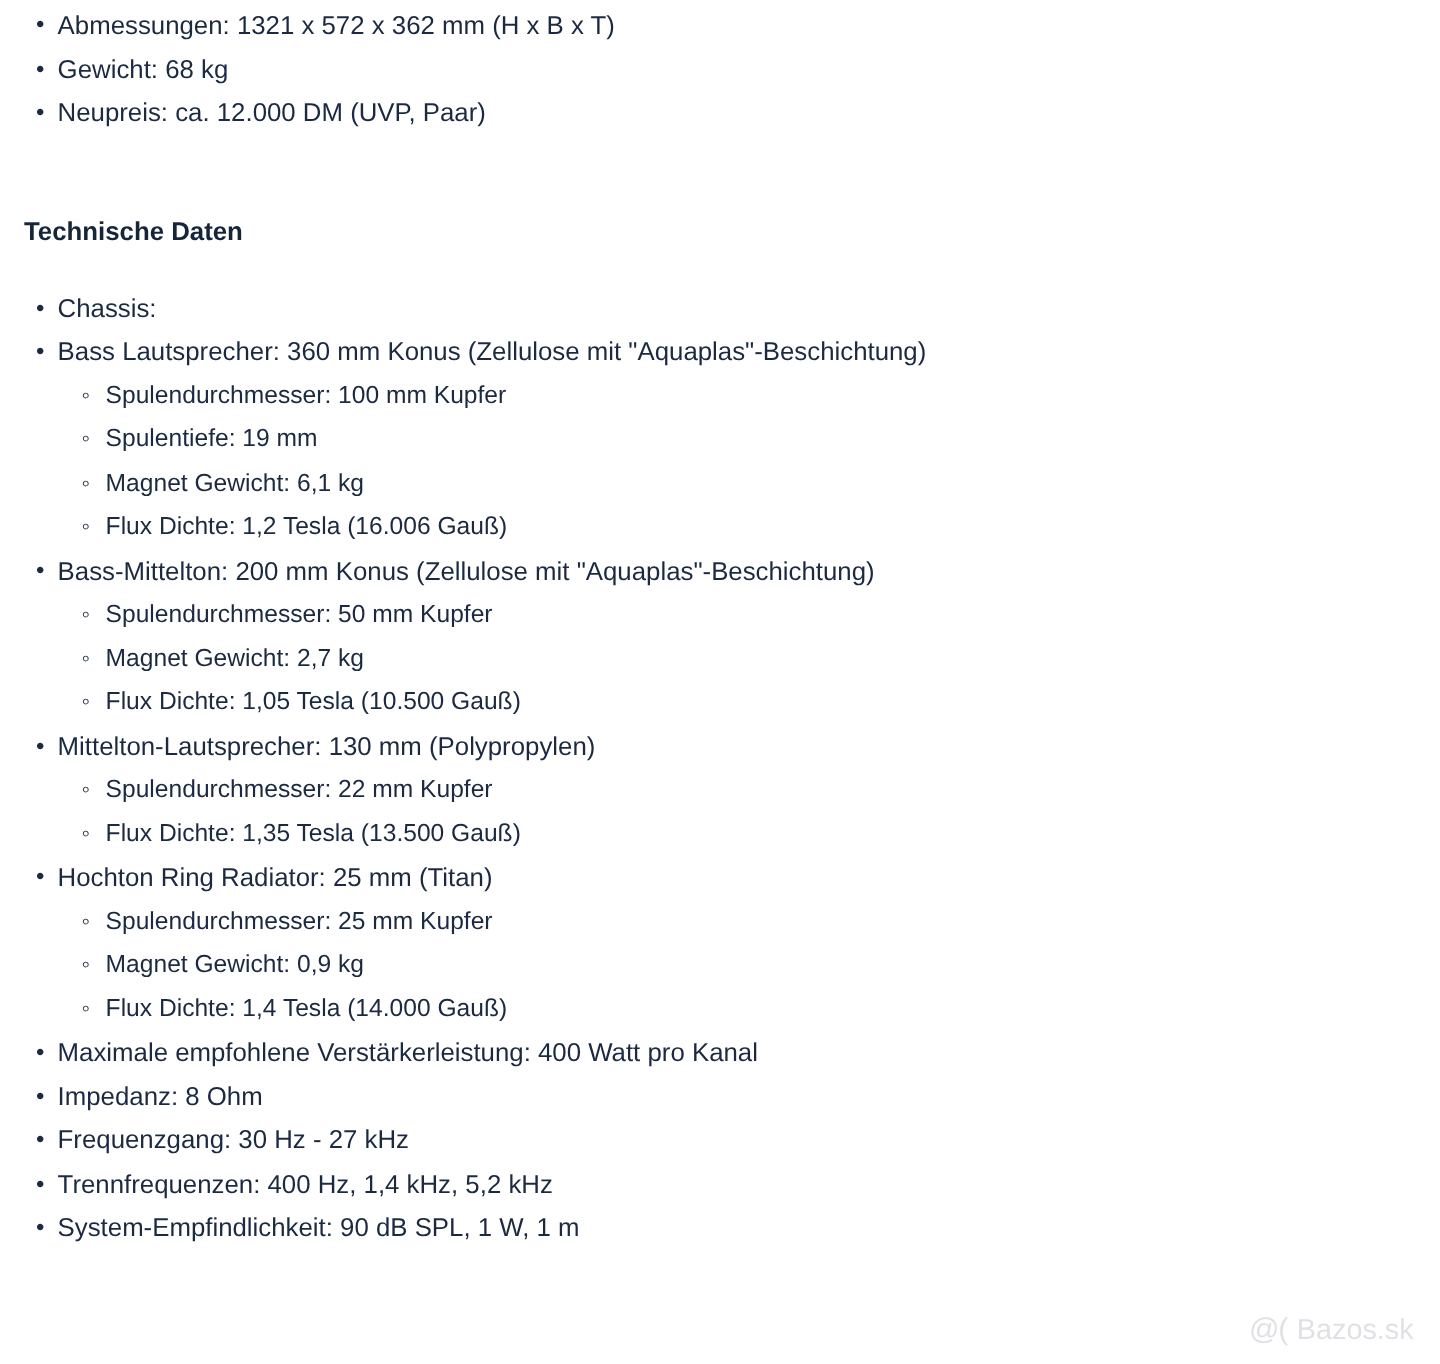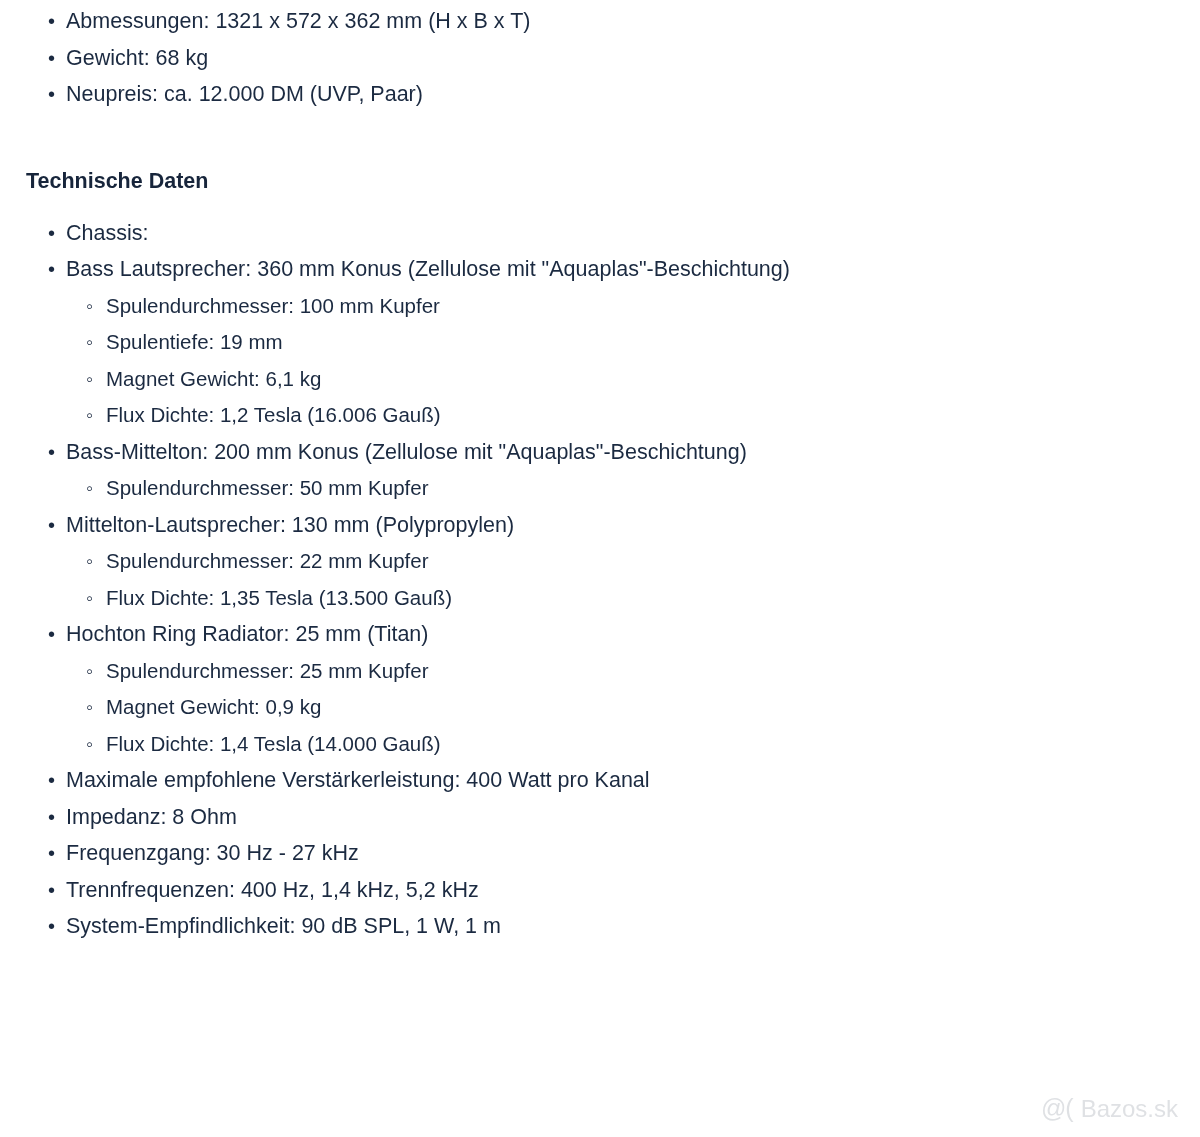--- a/index.html
+++ b/index.html
@@ -12,21 +12,21 @@
     height: 1137px;
     overflow: hidden;
     font-family: "Liberation Sans", sans-serif;
     color: #1b2a41;
   }
   .page {
     position: relative;
     width: 1200px;
     height: 1137px;
     box-sizing: border-box;
-    padding: 0 26px;
+    padding: 0 8px;
   }
   ul.level1 {
     list-style: none;
     margin: 0;
     padding: 0;
   }
   ul.level1 > li {
     position: relative;
     padding-left: 40px;
     font-size: 21.5px;
@@ -60,21 +60,21 @@
     left: 20px;
     top: 0;
     font-size: 20px;
     line-height: 36.5px;
     color: #1b2a41;
   }
   .section-heading {
     font-size: 21.5px;
     font-weight: bold;
     color: #17253b;
-    margin: 0;
+    margin: 12px;
     padding: 0 0 0 0;
   }
   .gap-before-heading {
     height: 56px;
   }
   .gap-after-heading {
     height: 21px;
   }
   .top-block {
     padding-top: 3px;
@@ -139,20 +139,22 @@
         <li><span>Spulentiefe: 19 mm</span></li>
         <li><span>Magnet Gewicht: 6,1 kg</span></li>
         <li><span>Flux Dichte: 1,2 Tesla (16.006 Gauß)</span></li>
       </ul>
     </li>
 
     <li class="bulleted">
       <span>Bass-Mittelton: 200 mm Konus (Zellulose mit "Aquaplas"-Beschichtung)</span>
       <ul class="level2">
         <li><span>Spulendurchmesser: 50 mm Kupfer</span></li>
+        <li><span>Magnet Gewicht: 2,7 kg</span></li>
+        <li><span>Flux Dichte: 1,05 Tesla (10.500 Gauß)</span></li>
       </ul>
     </li>
 
     <li class="bulleted">
       <span>Mittelton-Lautsprecher: 130 mm (Polypropylen)</span>
       <ul class="level2">
         <li><span>Spulendurchmesser: 22 mm Kupfer</span></li>
         <li><span>Flux Dichte: 1,35 Tesla (13.500 Gauß)</span></li>
       </ul>
     </li>

